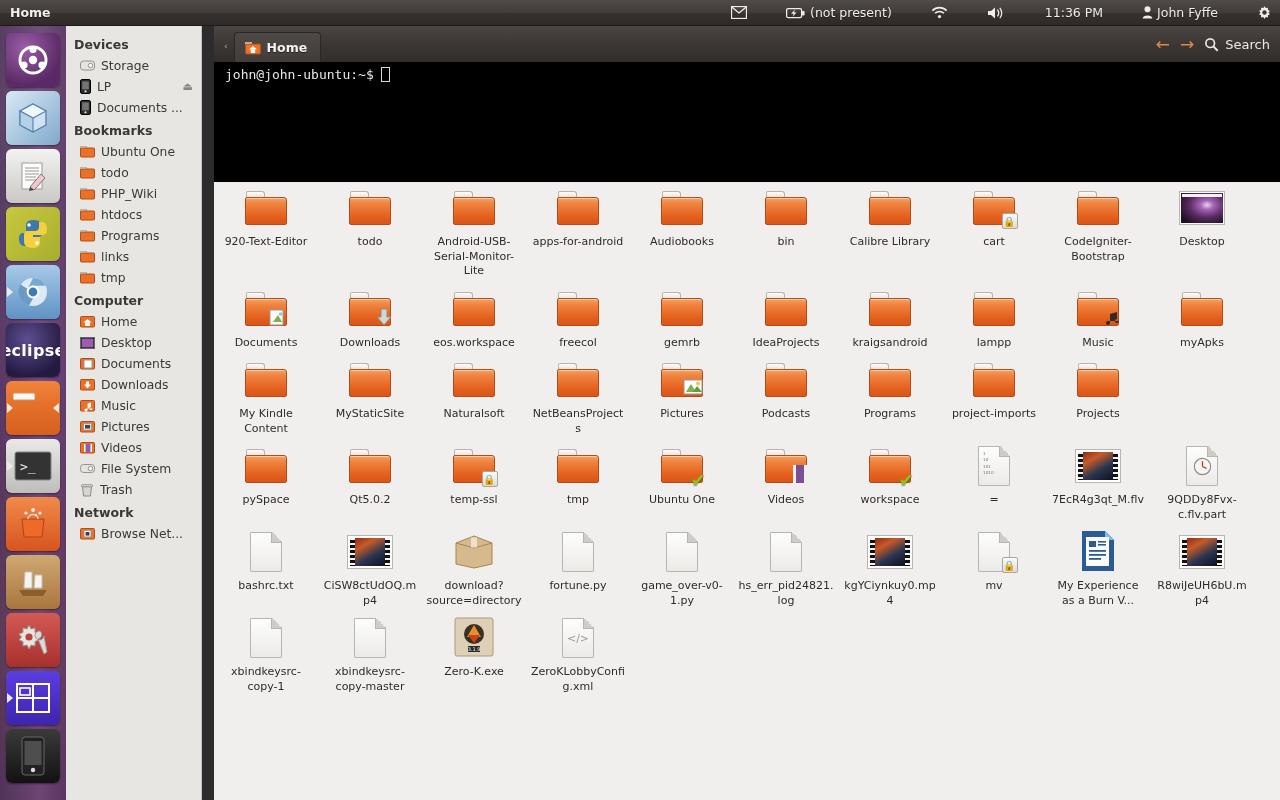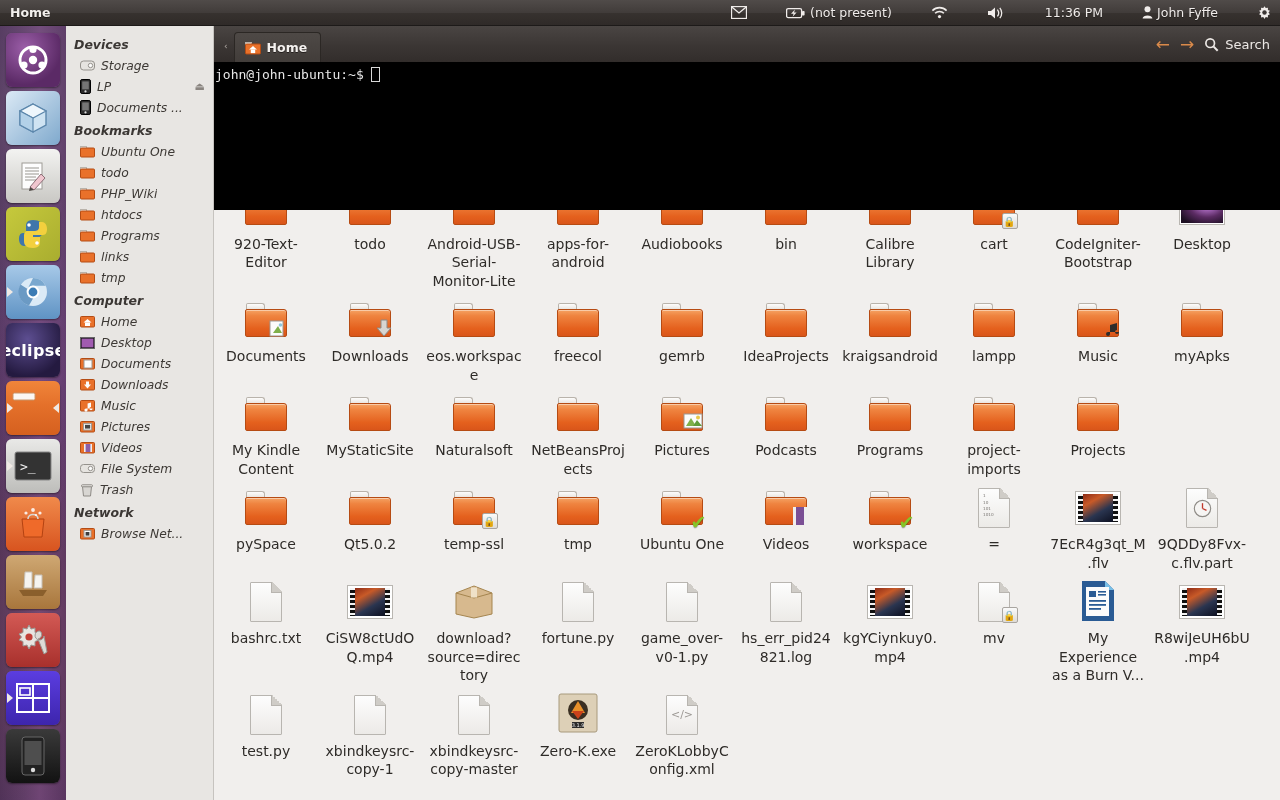--- a/index.html
+++ b/index.html
@@ -90,61 +90,61 @@
     border:1px solid #2b2724; border-bottom:none;
     border-radius:4px 4px 0 0; color:#f5f2f0;
     font-weight:bold; font-size:12.5px; text-shadow:0 1px 0 #241f1d;
   }
   .toolbar-right{ margin-left:auto; display:flex; align-items:center; gap:10px; padding:0 10px 9px 0; }
   .nav-arrow{ font-size:17px; color:#d98a4a; line-height:1; }
   .search-wrap{ display:flex; align-items:center; gap:6px; color:#ece8e5; font-size:13px; }
 
   
   .sidebar{
-    position:absolute; left:0; top:0; width:148px; height:774px;
+    position:absolute; left:0; top:0; width:136px; height:774px;
     background:#e8e6e3; border-right:1px solid #c6c3bf;
-    padding-top:6px; overflow:hidden;font-style:italic;
+    padding-top:6px; overflow:hidden;
   }
   .sb-head{
     font-weight:bold; color:#3b3734; font-size:12.5px;
     padding:5px 0 3px 8px;
   }
   .sb-item{
     display:flex; align-items:center; gap:6px; height:21px;
     padding-left:14px; color:#3d3935; font-size:12.3px; position:relative;
   }
   .sb-item .lbl{ white-space:nowrap; overflow:hidden; text-overflow:ellipsis; }
   .sb-eject{ position:absolute; right:8px; color:#8a8580; font-size:11px; }
 
   
   .terminal{
-    position:absolute; left:148px; top:36px; width:1066px; height:148px;
+    position:absolute; left:148px; top:36px; width:1066px; height:120px;
     background:#000; color:#e6e6e6;
     font-family:"DejaVu Sans Mono","Liberation Mono",monospace;
-    font-size:13px; padding:5px 0 0 1px; z-index:30;
+    font-size:13px; padding:5px 0 0 11px; z-index:30;
   }
   .term-line{ white-space:pre; }
   .term-cursor{
     display:inline-block; width:9px; height:15px; vertical-align:-3px;
     border:1px solid #d9d9d9; margin-left:7px;
   }
 
   
   .iconview{
     position:absolute; left:148px; top:152px; width:1066px; height:622px;
     background:#f1efed;
   }
   .row{ display:flex; }
   .cell{
     width:104px; padding-top:6px; display:flex; flex-direction:column;
     align-items:center; text-align:center;
   }
   .cell .thumb{ width:48px; height:48px; position:relative; display:flex; align-items:center; justify-content:center;}
   .cell .cap{
-    margin-top:3px; font-size:14px; color:#2e2b28; line-height:1.32;
+    margin-top:3px; font-size:11px; color:#2e2b28; line-height:1.32;
     width:96px; word-wrap:break-word; overflow-wrap:anywhere;
   }
 
   
   .folder{ width:42px; height:34px; position:relative; }
   .folder .tabtop{
     position:absolute; left:1px; top:0; width:19px; height:7px;
     background:linear-gradient(to bottom,#fdfcfb,#e6e2dd);
     border:1px solid #b9b3ab; border-bottom:none; border-radius:2px 3px 0 0;
   }
@@ -1080,26 +1080,20 @@
               </span>
             </span>
         <span class="cap">R8wiJeUH6bU.mp4</span>
       </div>
         </div>
         <div class="row">
           <div class="cell">
         <span class="thumb">
               <span class="doc"></span>
             </span>
-        <span class="cap">test.py</span>
-      </div>
-          <div class="cell">
-        <span class="thumb">
-              <span class="doc"></span>
-            </span>
         <span class="cap">xbindkeysrc-copy-1</span>
       </div>
           <div class="cell">
         <span class="thumb">
               <span class="doc"></span>
             </span>
         <span class="cap">xbindkeysrc-copy-master</span>
       </div>
           <div class="cell">
         <span class="thumb">

